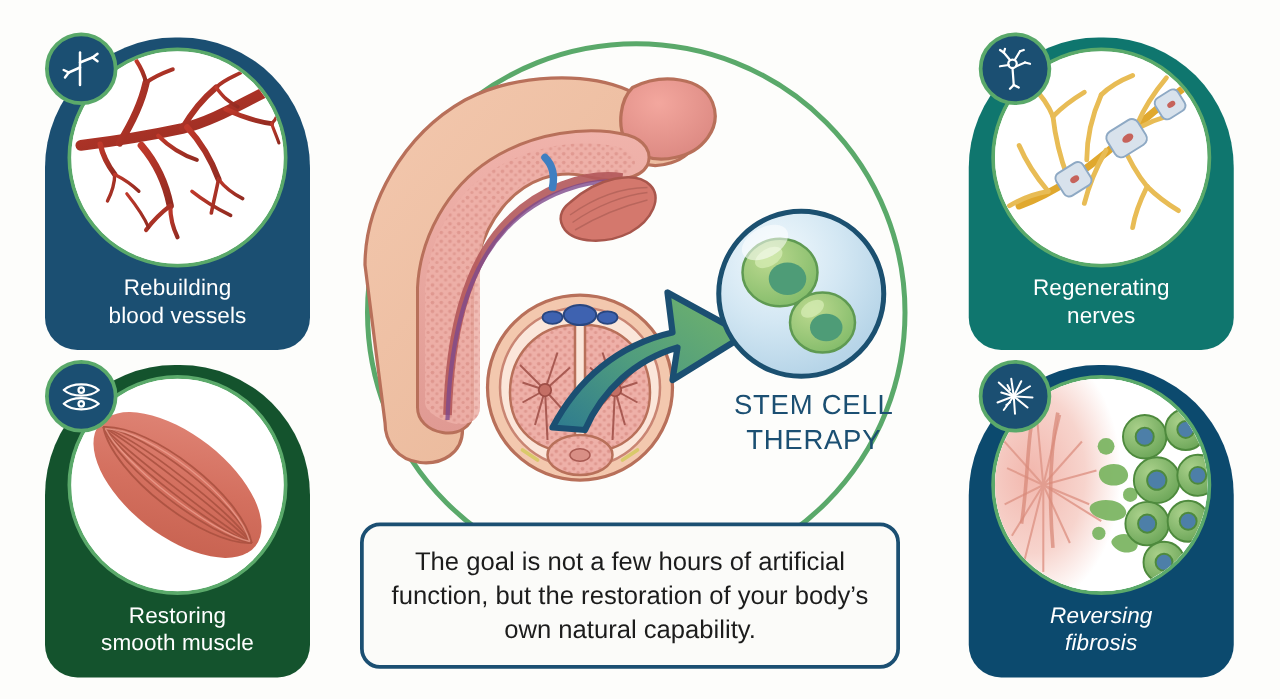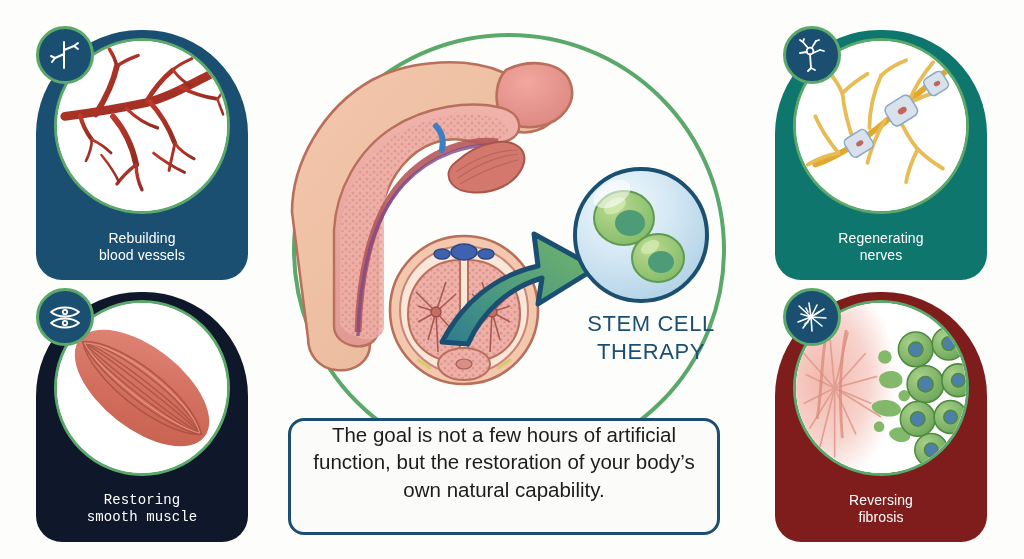--- a/index.html
+++ b/index.html
@@ -19,21 +19,21 @@
     background:var(--navy,#1b4f72);
   }
   .card.tl{left:36px;top:30px;border-radius:104px 104px 26px 26px;}
   .card.tr{left:775px;top:30px;border-radius:104px 104px 26px 26px;}
   .card.bl{left:36px;top:292px;border-radius:104px 104px 26px 26px;}
   .card.br{left:775px;top:292px;border-radius:104px 104px 26px 26px;}
 
   .card-label{
     position:absolute;left:0;right:0;bottom:16px;
     text-align:center;color:#ffffff;
-    font-size:14px;line-height:1.22;font-weight:400;
+    font-size:18px;line-height:1.22;font-weight:400;
     letter-spacing:.1px;
     padding:0 14px;box-sizing:border-box;
     white-space:pre-line;
   }
 
   
   .window{
     position:absolute;left:50%;top:8px;transform:translateX(-50%);
     width:176px;height:176px;border-radius:50%;
     background:#ffffff;
@@ -80,21 +80,21 @@
   }
 
   
   #quote-box{
     position:absolute;left:288px;top:418px;
     width:432px;height:117px;
     background:#fbfbf9;
     border:3px solid #1b4f72;
     border-radius:16px;
     box-sizing:border-box;
-    display:flex;justify-content:center;
+    display:flex;align-items:center;justify-content:center;
   }
   #quote-text{
     color:#1c1c1c;font-size:20.5px;line-height:1.33;
     text-align:center;padding:0 14px;
   }
 </style>
 </head>
 <body style="background: rgb(253, 253, 251);">
 
 <div id="stage">
@@ -201,21 +201,21 @@
           <path d="M12 14 L5 15"></path>
           <path d="M18 15 L25 12"></path>
           <path d="M25 12 L29 13"></path>
         </g>
       </svg>
     </div>
     <div class="card-label">Regenerating
 nerves</div>
   </div>
 
-  <div class="card bl" style="background: #0f172a; font-family: Liberation Mono, monospace;">
+  <div class="card bl" style="background: #14532d;">
     <div class="window">
       <svg viewBox="0 0 176 176" xmlns="http://www.w3.org/2000/svg">
         <defs>
           <linearGradient id="musG" x1="0" y1="0" x2="1" y2="1">
             <stop offset="0" stop-color="#e2897b"></stop>
             <stop offset=".5" stop-color="#d4705f"></stop>
             <stop offset="1" stop-color="#c45e4c"></stop>
           </linearGradient>
         </defs>
         <rect width="176" height="176" fill="#ffffff"></rect>
@@ -245,21 +245,21 @@
           <circle cx="17" cy="12" r="2.2"></circle>
           <path d="M3 23 C10 17 24 17 31 23 C24 29 10 29 3 23 Z"></path>
           <circle cx="17" cy="23" r="2.2"></circle>
         </g>
       </svg>
     </div>
     <div class="card-label">Restoring
 smooth muscle</div>
   </div>
 
-  <div class="card br" style="background: #7f1d1d;">
+  <div class="card br" style="background: #0c4a6e; font-style: italic;">
     <div class="window">
       <svg viewBox="0 0 176 176" xmlns="http://www.w3.org/2000/svg">
         <defs>
           <radialGradient id="fibG" cx="25%" cy="45%" r="62%">
             <stop offset="0" stop-color="#f2b7ad"></stop>
             <stop offset=".6" stop-color="#f7d4cd"></stop>
             <stop offset="1" stop-color="#ffffff"></stop>
           </radialGradient>
           <radialGradient id="cellG" cx="35%" cy="32%" r="70%">
             <stop offset="0" stop-color="#a9d08a"></stop>

